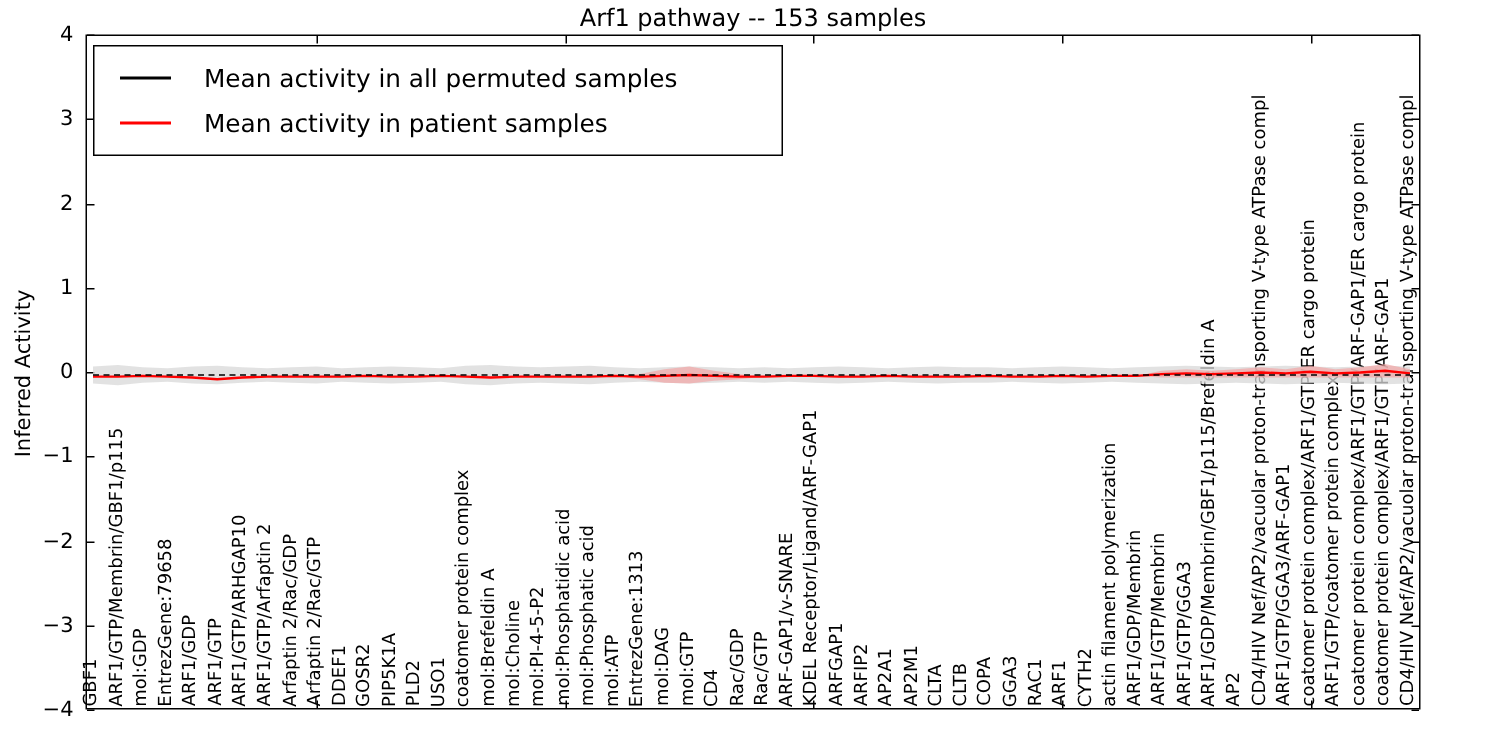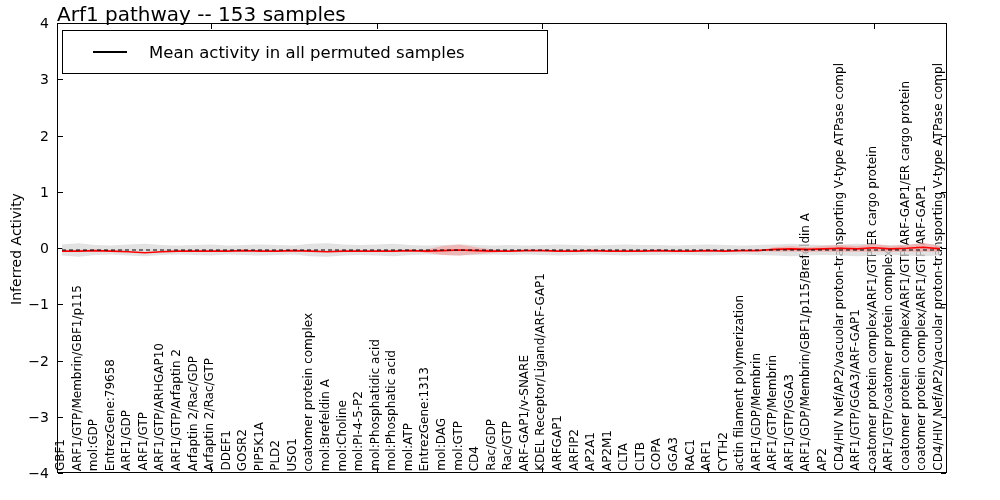--- a/index.html
+++ b/index.html
@@ -1,33 +1,33 @@
 <!DOCTYPE html>
 <html><head>
 <meta charset="utf-8">
 <style>
   html,body{margin:0;padding:0;background:#fff;}
   #fig{position:relative;width:1000px;height:500px;background:#fff;overflow:hidden;
        font-family:"DejaVu Sans","Liberation Sans",sans-serif;color:#000;}
   #plot-border{position:absolute;left:57px;top:23px;width:890px;height:450px;
        border:1px solid #000;box-sizing:border-box;background:transparent;}
-  #chart-title{position:absolute;left:57px;top:2px;width:890px;
-       font-size:20px;}
+  #chart-title{position:absolute;left:57px;top:2px;width:890px;text-align:center;
+       font-size:16px;}
   #y-axis-label{position:absolute;left:-64px;top:241px;width:160px;text-align:center;
        font-size:14px;transform:rotate(-90deg);}
   #x-axis-label{position:absolute;left:57px;top:479px;width:890px;text-align:center;
        font-size:14px;}
   .ytick-label{position:absolute;left:0;width:49px;text-align:right;font-size:14px;
        height:18px;line-height:18px;}
   .tick{position:absolute;background:#000;}
   .xlab{position:absolute;writing-mode:vertical-rl;transform:rotate(180deg);
        font-size:12px;line-height:1.16;white-space:nowrap;z-index:1;}
   #plot-svg{position:absolute;left:57px;top:23px;z-index:2;pointer-events:none;}
   #legend{position:absolute;left:62px;top:30px;width:452px;background:#fff;
-       border:1px solid #000;z-index:3;padding:6px 16px;}
+       border:1px solid #000;z-index:3;padding:6px 3px;}
   .legend-row{display:flex;align-items:center;height:30px;}
   .legend-line{width:34px;height:2px;margin-left:14px;flex:0 0 34px;}
   .legend-text{margin-left:22px;font-size:16.5px;white-space:nowrap;}
 </style>
 </head>
 <body>
 
 <div id="fig">
   <div id="chart-title">Arf1 pathway -- 153 samples</div>
   <div id="y-axis-label">Inferred Activity</div>
@@ -36,20 +36,24 @@
   <svg id="plot-svg" width="890" height="450" viewBox="0 0 890 450">
       <polygon points="5.0,221.4 21.6,220.3 38.1,221.9 54.7,222.5 71.3,221.4 87.8,220.8 104.4,221.9 121.0,222.5 137.5,221.9 154.1,221.4 170.7,222.5 187.2,221.9 203.8,221.4 220.4,221.9 236.9,222.5 253.5,220.8 270.1,220.3 286.6,221.4 303.2,221.9 319.8,221.4 336.3,220.8 352.9,221.9 369.5,222.5 386.0,221.9 402.6,221.4 419.1,221.9 435.7,222.5 452.3,221.9 468.8,222.5 485.4,221.9 502.0,221.4 518.5,221.9 535.1,222.5 551.7,221.9 568.2,221.4 584.8,221.9 601.4,221.9 617.9,222.5 634.5,221.9 651.1,221.4 667.6,221.9 684.2,222.5 700.8,221.9 717.3,221.4 733.9,220.8 750.5,221.4 767.0,221.9 783.6,221.4 800.2,220.8 816.7,221.4 833.3,221.9 849.9,221.4 866.4,220.8 883.0,221.4 883.0,232.6 866.4,233.2 849.9,232.6 833.3,232.1 816.7,232.6 800.2,233.2 783.6,232.6 767.0,232.1 750.5,232.6 733.9,233.2 717.3,232.6 700.8,232.1 684.2,231.5 667.6,232.1 651.1,232.6 634.5,232.1 617.9,231.5 601.4,232.1 584.8,232.1 568.2,232.6 551.7,232.1 535.1,231.5 518.5,232.1 502.0,232.6 485.4,232.1 468.8,231.5 452.3,232.1 435.7,231.5 419.1,232.1 402.6,232.6 386.0,232.1 369.5,231.5 352.9,232.1 336.3,233.2 319.8,232.6 303.2,232.1 286.6,232.6 270.1,233.8 253.5,233.2 236.9,231.5 220.4,232.1 203.8,232.6 187.2,232.1 170.7,231.5 154.1,232.6 137.5,232.1 121.0,231.5 104.4,232.1 87.8,233.2 71.3,232.6 54.7,231.5 38.1,232.1 21.6,233.8 5.0,232.6" fill="#d8d8d8" fill-opacity="0.75"></polygon>
       <polygon points="5.0,228.1 21.6,228.1 38.1,227.6 54.7,228.1 71.3,228.7 87.8,229.8 104.4,228.7 121.0,228.1 137.5,228.1 154.1,228.1 170.7,228.1 187.2,227.6 203.8,228.1 220.4,228.1 236.9,227.6 253.5,228.1 270.1,228.7 286.6,228.1 303.2,228.1 319.8,228.1 336.3,228.1 352.9,227.6 369.5,226.4 386.0,223.1 402.6,221.4 419.1,224.2 435.7,226.4 452.3,228.1 468.8,227.6 485.4,227.6 502.0,228.1 518.5,228.1 535.1,227.6 551.7,228.1 568.2,228.1 584.8,228.1 601.4,227.6 617.9,228.1 634.5,228.1 651.1,227.6 667.6,228.1 684.2,227.6 700.8,227.6 717.3,224.2 733.9,223.1 750.5,224.2 767.0,223.1 783.6,221.9 800.2,223.1 816.7,220.8 833.3,223.1 849.9,221.9 866.4,219.7 883.0,223.1 883.0,228.7 866.4,228.7 849.9,228.7 833.3,228.7 816.7,228.7 800.2,228.7 783.6,228.7 767.0,228.7 750.5,228.7 733.9,228.7 717.3,228.7 700.8,227.6 684.2,227.6 667.6,228.1 651.1,227.6 634.5,228.1 617.9,228.1 601.4,227.6 584.8,228.1 568.2,228.1 551.7,228.1 535.1,227.6 518.5,228.1 502.0,228.1 485.4,227.6 468.8,227.6 452.3,228.1 435.7,229.8 419.1,230.9 402.6,232.6 386.0,232.1 369.5,229.8 352.9,227.6 336.3,228.1 319.8,228.1 303.2,228.1 286.6,228.1 270.1,228.7 253.5,228.1 236.9,227.6 220.4,228.1 203.8,228.1 187.2,227.6 170.7,228.1 154.1,228.1 137.5,228.1 121.0,228.1 104.4,228.7 87.8,229.8 71.3,228.7 54.7,228.1 38.1,227.6 21.6,228.1 5.0,228.1" fill="#f2a0a0" fill-opacity="0.65"></polygon>
       <polyline points="5.0,228.1 21.6,228.1 38.1,227.6 54.7,228.1 71.3,228.7 87.8,229.8 104.4,228.7 121.0,228.1 137.5,228.1 154.1,228.1 170.7,228.1 187.2,227.6 203.8,228.1 220.4,228.1 236.9,227.6 253.5,228.1 270.1,228.7 286.6,228.1 303.2,228.1 319.8,228.1 336.3,228.1 352.9,227.6 369.5,228.1 386.0,227.6 402.6,227.0 419.1,227.6 435.7,228.1 452.3,228.1 468.8,227.6 485.4,227.6 502.0,228.1 518.5,228.1 535.1,227.6 551.7,228.1 568.2,228.1 584.8,228.1 601.4,227.6 617.9,228.1 634.5,228.1 651.1,227.6 667.6,228.1 684.2,227.6 700.8,227.6 717.3,226.4 733.9,225.9 750.5,226.4 767.0,225.9 783.6,225.3 800.2,225.9 816.7,224.8 833.3,225.9 849.9,225.3 866.4,224.2 883.0,225.9" fill="none" stroke="#ff0000" stroke-width="1.6"></polyline>
       <polyline points="5.0,227.0 21.6,227.0 38.1,227.0 54.7,227.0 71.3,227.0 87.8,227.0 104.4,227.0 121.0,227.0 137.5,227.0 154.1,227.0 170.7,227.0 187.2,227.0 203.8,227.0 220.4,227.0 236.9,227.0 253.5,227.0 270.1,227.0 286.6,227.0 303.2,227.0 319.8,227.0 336.3,227.0 352.9,227.0 369.5,227.0 386.0,227.0 402.6,227.0 419.1,227.0 435.7,227.0 452.3,227.0 468.8,227.0 485.4,227.0 502.0,227.0 518.5,227.0 535.1,227.0 551.7,227.0 568.2,227.0 584.8,227.0 601.4,227.0 617.9,227.0 634.5,227.0 651.1,227.0 667.6,227.0 684.2,227.0 700.8,227.0 717.3,227.0 733.9,227.0 750.5,227.0 767.0,227.0 783.6,227.0 800.2,227.0 816.7,227.0 833.3,227.0 849.9,227.0 866.4,227.0 883.0,227.0" fill="none" stroke="#000000" stroke-width="1.1" stroke-dasharray="4 3"></polyline>
     </svg>
   <div id="legend">
       <div class="legend-row">
         <div class="legend-line" style="background: rgb(0, 0, 0);"></div>
         <div class="legend-text">Mean activity in all permuted samples</div>
+      </div>
+      <div class="legend-row">
+        <div class="legend-line" style="background: rgb(255, 0, 0);"></div>
+        <div class="legend-text">Mean activity in patient samples</div>
       </div>
     </div>
 <div class="ytick-label" style="top: 14px;">4</div>
     <div class="tick" style="left: 58px; top: 23px; width: 5px; height: 1px;"></div>
     <div class="tick" style="left: 941px; top: 23px; width: 5px; height: 1px;"></div>
     <div class="ytick-label" style="top: 70.25px;">3</div>
     <div class="tick" style="left: 58px; top: 79.25px; width: 5px; height: 1px;"></div>
     <div class="tick" style="left: 941px; top: 79.25px; width: 5px; height: 1px;"></div>
     <div class="ytick-label" style="top: 126.5px;">2</div>
     <div class="tick" style="left: 58px; top: 135.5px; width: 5px; height: 1px;"></div>

